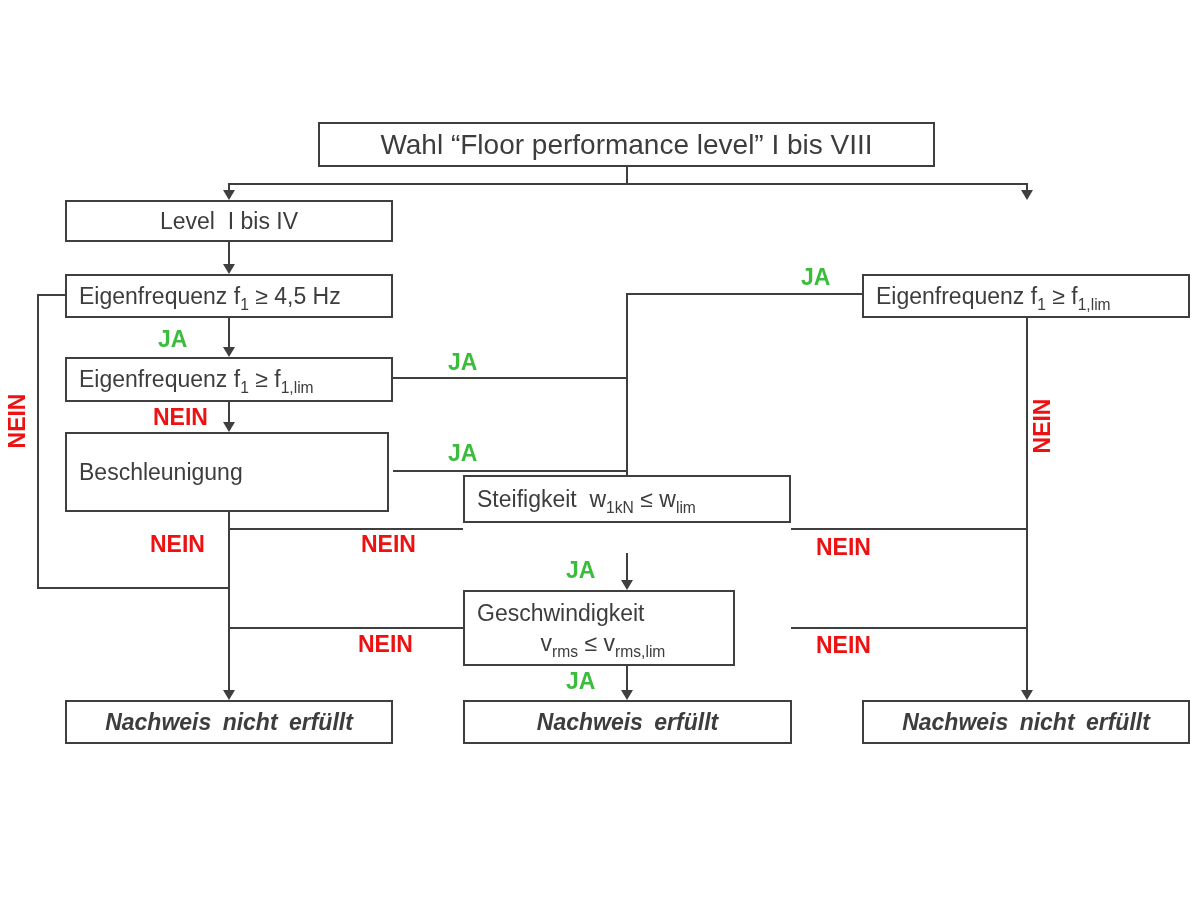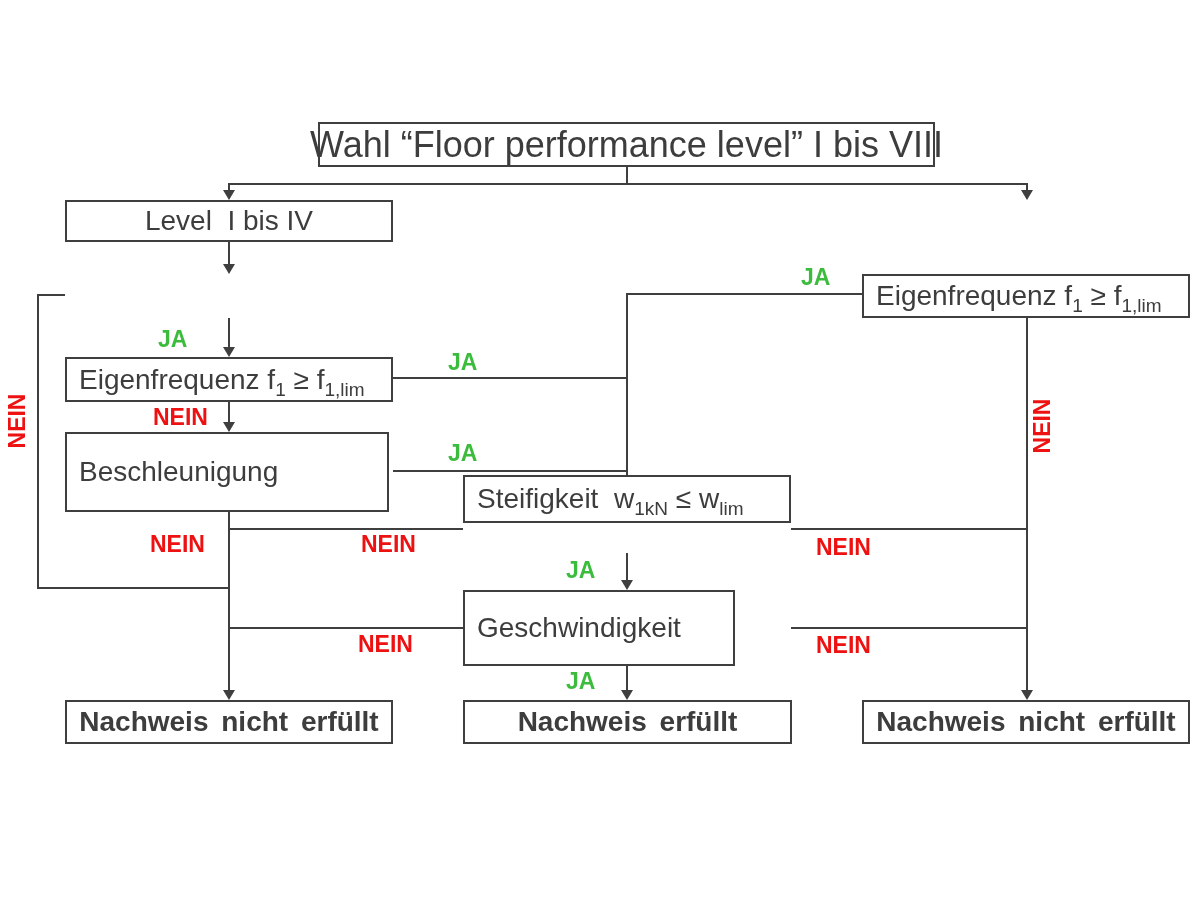--- a/index.html
+++ b/index.html
@@ -13,34 +13,34 @@
     overflow: hidden;
   }
   .node {
     position: absolute;
     box-sizing: border-box;
     border: 2px solid var(--line, #3f3f3f);
     background: #fff;
     display: flex;
     align-items: center;
     justify-content: center;
-    font-size: 28px;
+    font-size: 23px;
     white-space: nowrap;
   }
-  .node.title-box { font-size: 36px; }
+  .node.title-box { font-size: 28px; }
   .node.left-align { justify-content: flex-start; padding-left: 12px; }
   .node.twoline {
     flex-direction: column;
     align-items: stretch;
     justify-content: center;
     gap: 3px;
   }
   .twoline .l1 { padding-left: 12px; }
   .twoline .l2 { text-align: center; }
-  .node.result { font-weight: bold; word-spacing: 5px; }
+  .node.result { font-weight: bold; word-spacing: 5px; font-style: italic; }
   sub { font-size: 0.68em; line-height: 0; }
   .line { position: absolute; background: var(--line, #3f3f3f); }
   .arrow {
     position: absolute;
     width: 0; height: 0;
     border-left: 6px solid transparent;
     border-right: 6px solid transparent;
     border-top: 10px solid var(--line, #3f3f3f);
   }
   .edge-label {
@@ -101,39 +101,43 @@
 
   <div class="node title-box" style="left:318px;top:122px;width:617px;height:45px">
     <span>Wahl “Floor performance level” I bis VIII</span>
   </div>
 
   <div class="node" style="left:65px;top:200px;width:328px;height:42px">
     <span>Level&nbsp; I bis IV</span>
   </div>
 
 
+  <div class="node left-align" style="left:65px;top:274px;width:328px;height:44px">
+    <span><span>Eigenfrequenz f</span><sub>1</sub><span> ≥ 4,5 Hz</span></span>
+  </div>
 
   <div class="node left-align" style="left:65px;top:357px;width:328px;height:45px">
     <span><span>Eigenfrequenz f</span><sub>1</sub><span> ≥ f</span><sub>1,lim</sub></span>
   </div>
 
   <div class="node left-align" style="left:862px;top:274px;width:328px;height:44px">
     <span><span>Eigenfrequenz f</span><sub>1</sub><span> ≥ f</span><sub>1,lim</sub></span>
   </div>
 
   <div class="node twoline" style="left:65px;top:432px;width:324px;height:80px">
     <div class="l1">Beschleunigung</div>
   </div>
 
   <div class="node left-align" style="left:463px;top:475px;width:328px;height:48px">
     <span><span>Steifigkeit&nbsp; w</span><sub>1kN</sub><span> ≤ w</span><sub>lim</sub></span>
   </div>
 
   <div class="node twoline" style="left:463px;top:590px;width:272px;height:76px">
     <div class="l1">Geschwindigkeit</div>
+    <div class="l2" style="margin-left:8px"><span>v</span><sub>rms</sub><span> ≤ v</span><sub>rms,lim</sub></div>
   </div>
 
   <div class="node result" style="left:65px;top:700px;width:328px;height:44px">
     <span>Nachweis nicht erfüllt</span>
   </div>
 
   <div class="node result" style="left:463px;top:700px;width:329px;height:44px">
     <span>Nachweis erfüllt</span>
   </div>
 

